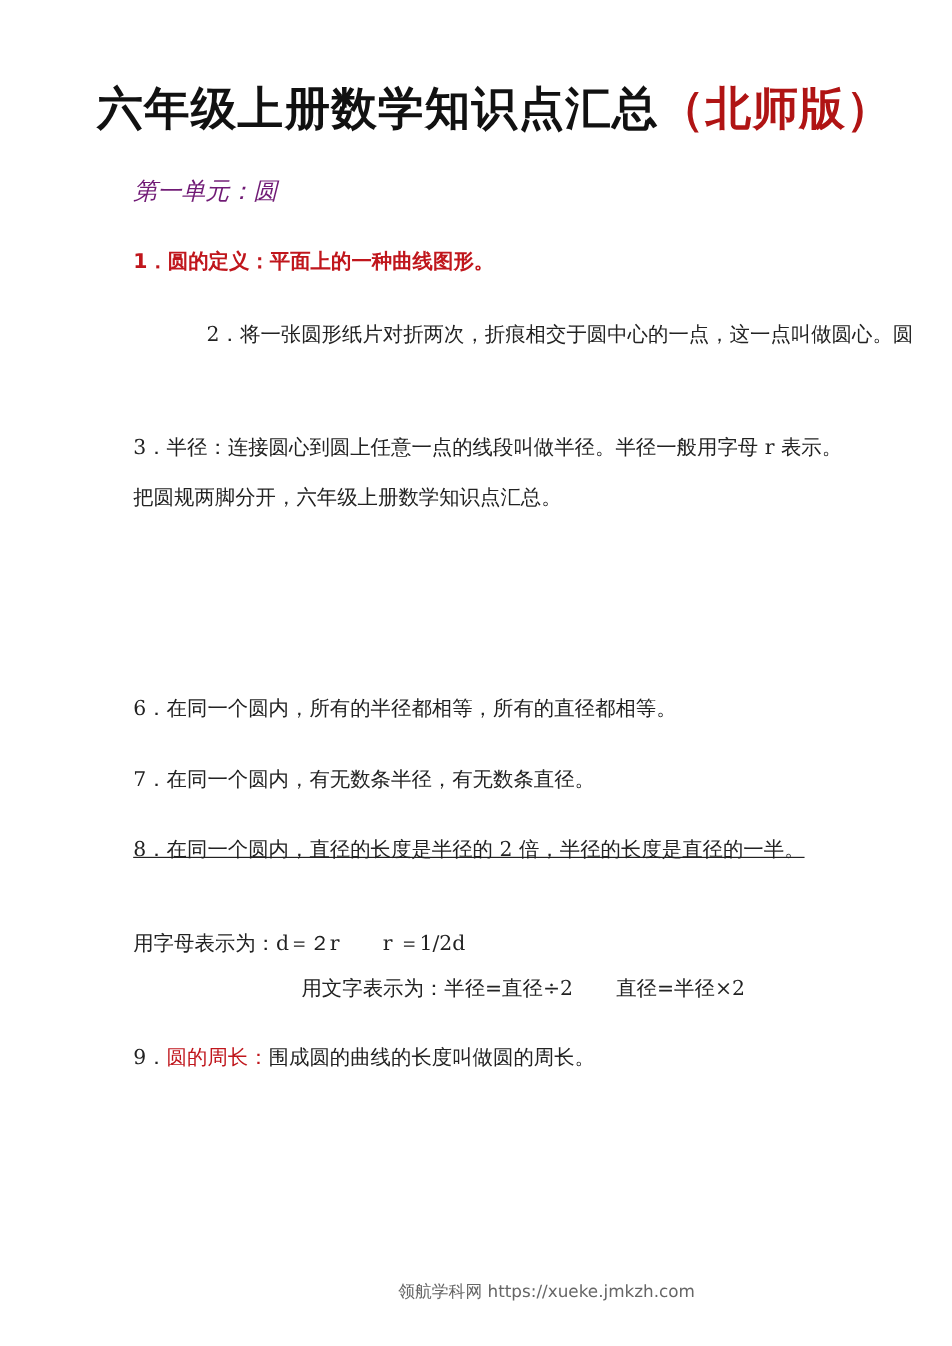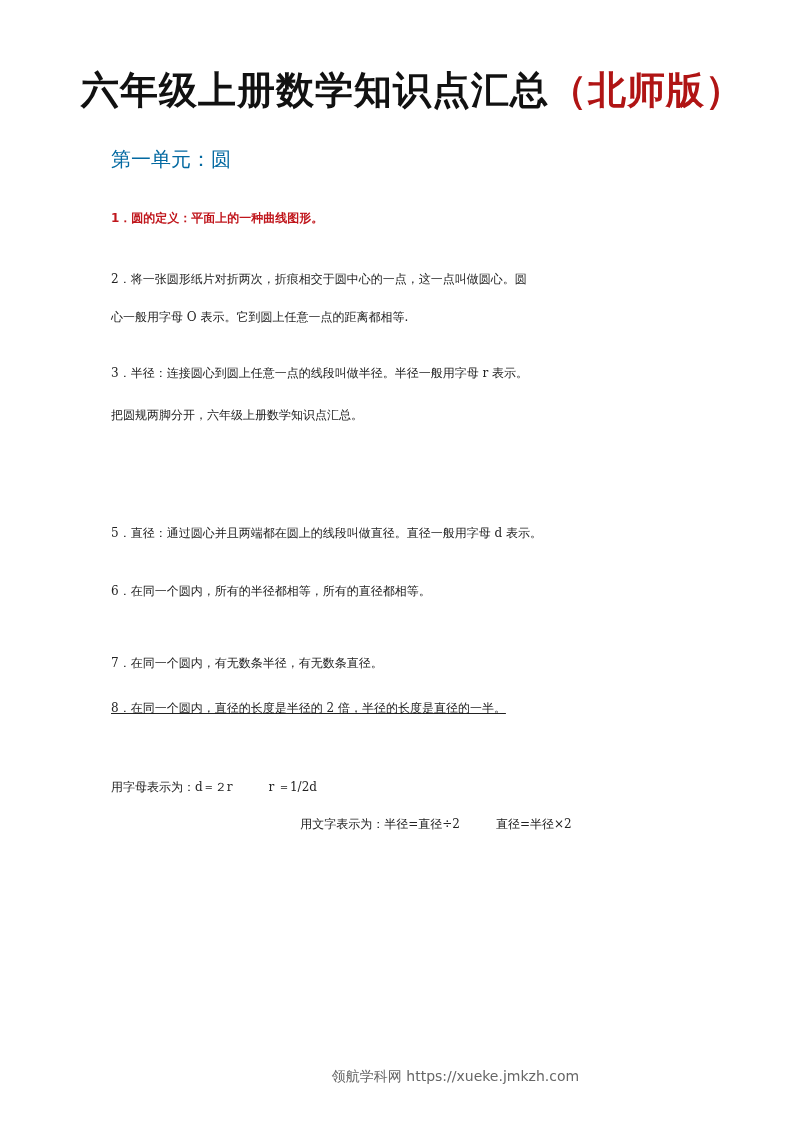--- a/index.html
+++ b/index.html
@@ -33,28 +33,29 @@
       letter-spacing: 1px;
       color: #111111;
       line-height: 56px;
     }
     .title .accent { color: #b01414; }
     .unit-heading {
       position: absolute;
       left: 95px;
       top: 144px;
       font-size: 20px;
-      color: #0369a1;
+      color: #701a75;
       line-height: 30px;
+      font-style: italic;
     }
     .para {
       position: absolute;
       left: 95px;
       width: 650px;
-      font-size: 12px;
+      font-size: 17px;
       line-height: 30px;
       color: #222222;
     }
     .para.red-bold {
       color: #c0161c;
       font-weight: bold;
       font-family: "DejaVu Sans", "Liberation Sans", sans-serif;
     }
     .para.tight { line-height: 26px; }
     .red { color: #c0161c; }
@@ -77,40 +78,41 @@
 <div class="page">
 
   <div class="title">
     <span>六年级上册数学知识点汇总</span><span class="accent">（北师版）</span>
   </div>
 
   <div class="unit-heading">第一单元：圆</div>
 
   <div class="para red-bold" style="top:203px;">1．圆的定义：平面上的一种曲线图形。</div>
 
-  <div class="para" style="top:264px;">2．将一张圆形纸片对折两次，折痕相交于圆中心的一点，这一点叫做圆心。圆</div>
-  <div class="para" style="top:302px;">心一般用字母 O 表示。它到圆上任意一点的距离都相等.</div>
+  <div class="para" style="top:264px;text-align:right;">2．将一张圆形纸片对折两次，折痕相交于圆中心的一点，这一点叫做圆心。圆</div>
 
   <div class="para" style="top:358px;">3．半径：连接圆心到圆上任意一点的线段叫做半径。半径一般用字母 r 表示。</div>
   <div class="para" style="top:400px;">把圆规两脚分开，六年级上册数学知识点汇总。</div>
 
 
-  <div class="para" style="top:518px;">5．直径：通过圆心并且两端都在圆上的线段叫做直径。直径一般用字母 d 表示。</div>
 
   <div class="para" style="top:576px;">6．在同一个圆内，所有的半径都相等，所有的直径都相等。</div>
 
-  <div class="para" style="top:635px;margin-top:13px;">7．在同一个圆内，有无数条半径，有无数条直径。</div>
+  <div class="para" style="top:635px;">7．在同一个圆内，有无数条半径，有无数条直径。</div>
 
   <div class="para" style="top:693px;text-decoration:underline;">8．在同一个圆内，直径的长度是半径的 2 倍，半径的长度是直径的一半。</div>
 
   <div class="para" style="top:751px;margin-top:21px;">
     <span>用字母表示为：d＝２r</span><span class="gap"></span><span>r ＝1/2d</span>
   </div>
 
   <div class="para" style="top:809px;text-align:center;">
     <span>用文字表示为：半径=直径÷2</span><span class="gap"></span><span>直径=半径×2</span>
   </div>
 
+  <div class="para" style="top:867px;">
+    <span>9．</span><span class="red">圆的周长：</span><span>围成圆的曲线的长度叫做圆的周长。</span>
+  </div>
 
 
   <div class="footer">领航学科网 https://xueke.jmkzh.com</div>
 
 </div>
 
 </body></html>

